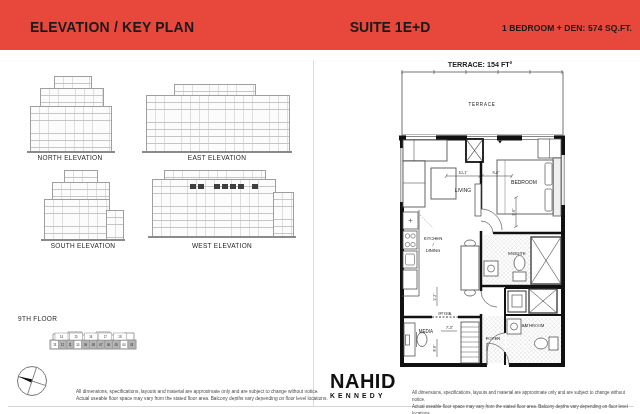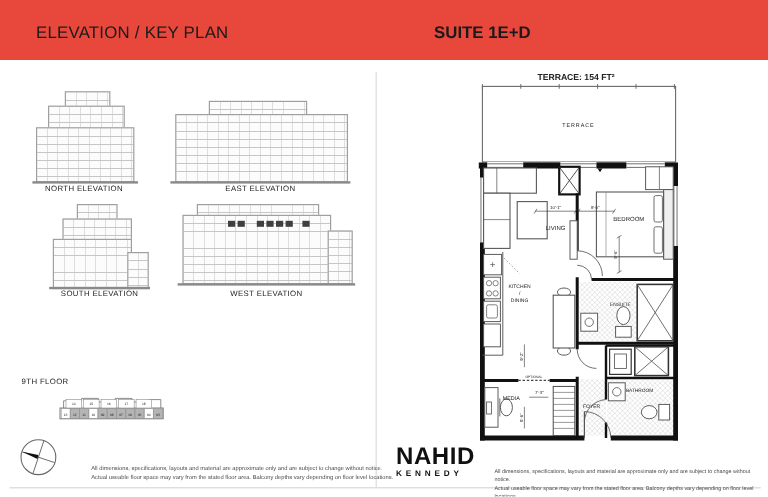--- a/index.html
+++ b/index.html
@@ -1,22 +1,22 @@
 <!DOCTYPE html>
 <html><head>
 <meta charset="utf-8">
 <style>
   html,body{margin:0;padding:0;background:#fff;}
   .page{position:relative;width:640px;height:414px;background:#ffffff;overflow:hidden;
         font-family:"Liberation Sans",sans-serif;color:#1a1a1a;}
   .abs{position:absolute;}
   
   .hdr{position:absolute;left:0;top:0;width:640px;height:50px;background:#E8473C;}
-  .hdr-title{position:absolute;left:30px;top:19px;font-size:14px;font-weight:normal;letter-spacing:.2px;}
-  .hdr-suite{position:absolute;left:312px;top:19px;width:180px;text-align:center;font-size:14px;font-weight:bold;}
+  .hdr-title{position:absolute;left:30px;top:19px;font-size:14px;font-weight:bold;letter-spacing:.2px;}
+  .hdr-suite{position:absolute;left:300px;top:19px;width:180px;text-align:center;font-size:14px;font-weight:bold;}
   .hdr-info{position:absolute;left:450px;top:23px;width:182px;text-align:right;font-size:8.5px;font-weight:bold;letter-spacing:.1px;}
   
   .vline{position:absolute;left:313px;top:60px;width:1px;height:346px;background:#dcdcdc;}
   .bline{position:absolute;left:8px;top:406px;width:626px;height:1px;background:#d6d6d6;}
   
   .mass{position:absolute;border:1px solid #9f9f9f;background-color:#fcfcfc;
     background-image:repeating-linear-gradient(to bottom,transparent 0,transparent 6px,#c6c6c6 6px,#c6c6c6 6.8px),
                      repeating-linear-gradient(to right,transparent 0,transparent 8px,#dedede 8px,#dedede 8.8px);}
   .gline{position:absolute;background:#8a8a8a;height:1.5px;}
   .dcell{position:absolute;width:6px;height:5px;background:#3f3f3f;}
@@ -30,20 +30,21 @@
   svg text{font-family:"Liberation Sans",sans-serif;fill:#222;}
 </style>
 </head>
 <body>
 
 <div class="page">
 
   <div class="hdr" style="background: rgb(232, 71, 60);">
     <div class="hdr-title">ELEVATION / KEY PLAN</div>
     <div class="hdr-suite">SUITE 1E+D</div>
+    <div class="hdr-info">1 BEDROOM + DEN:  574 SQ.FT.</div>
   </div>
 
   <div class="vline"></div>
   <div class="bline"></div>
 
   <div class="abs" style="left:30px;top:74px;width:80px;height:80px;">
     <div class="mass" style="left:24px;top:2px;width:36px;height:12px;"></div>
     <div class="mass" style="left:10px;top:14px;width:62px;height:18px;"></div>
     <div class="mass" style="left:0;top:32px;width:80px;height:44px;"></div>
     <div class="gline" style="left:-3px;top:77px;width:88px;"></div>

